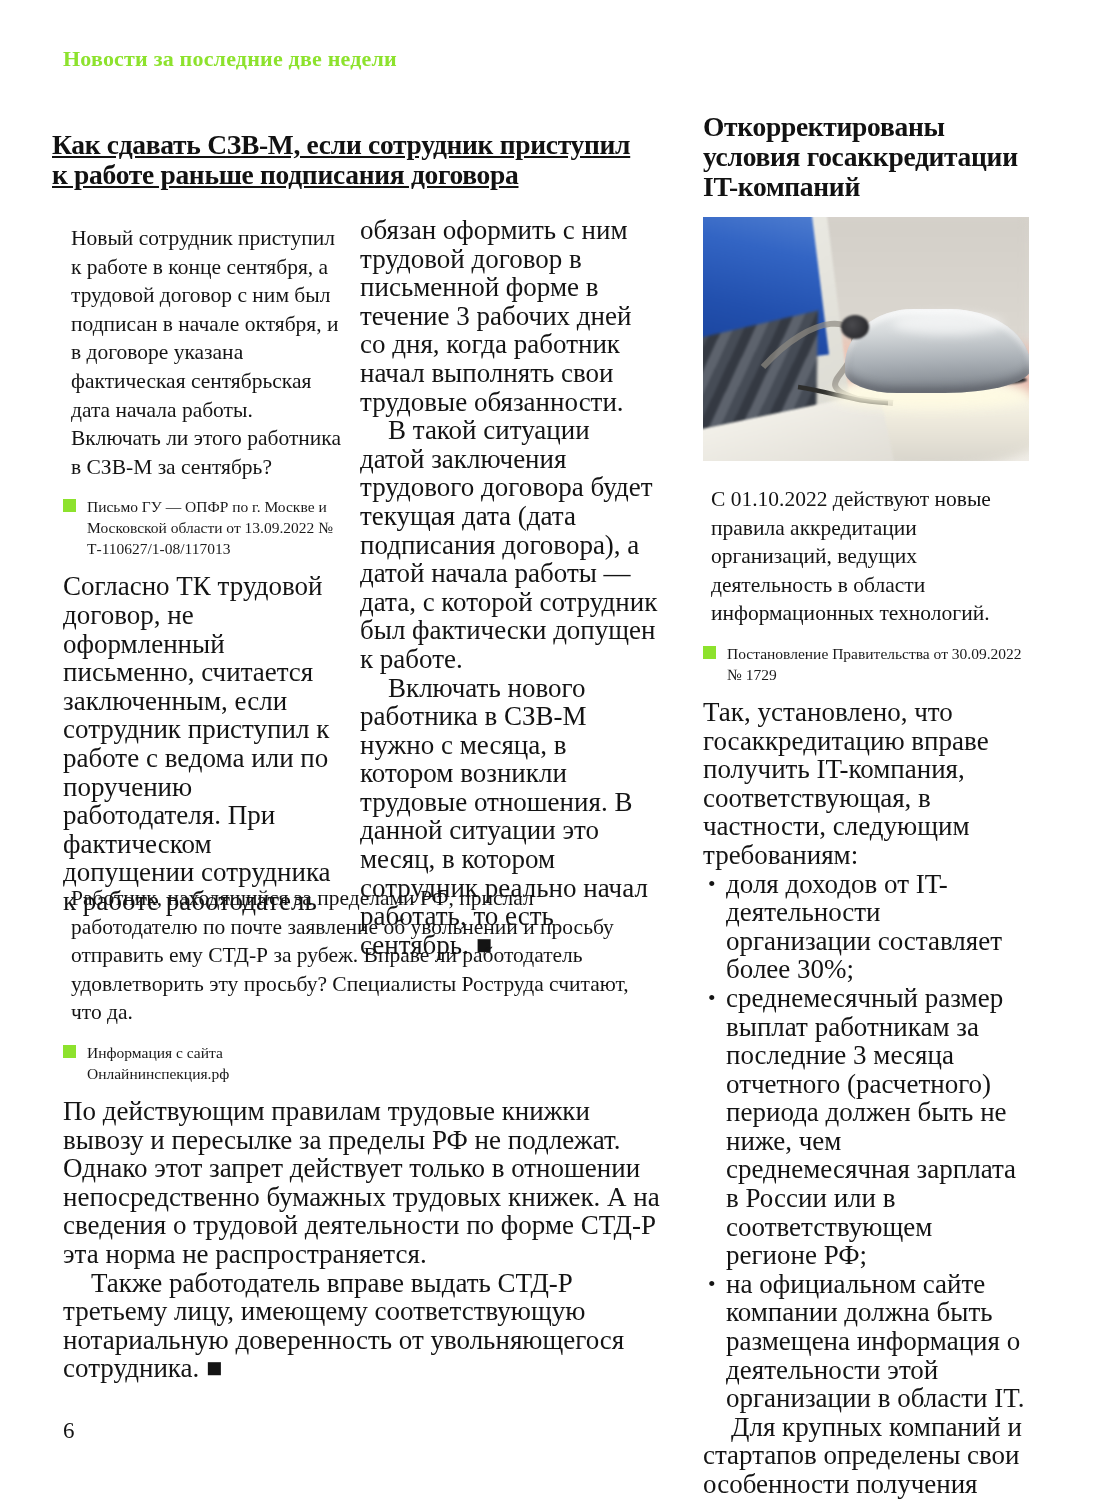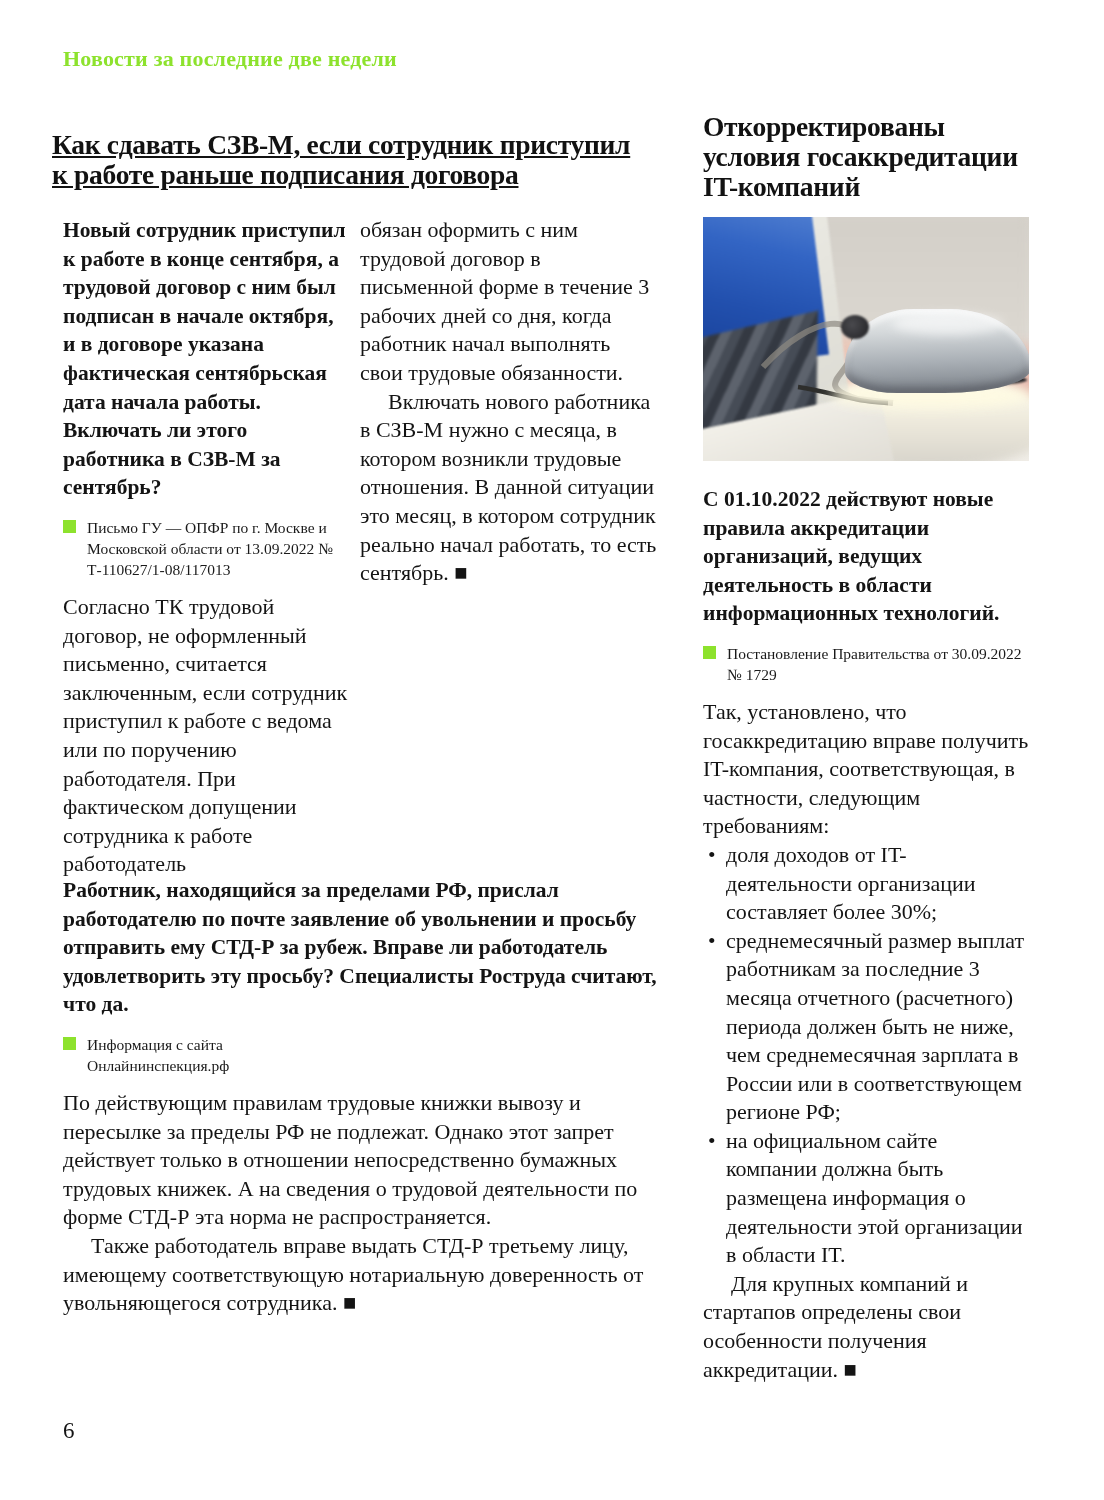--- a/index.html
+++ b/index.html
@@ -15,22 +15,22 @@
     letter-spacing:0.2px;
     font-family:Liberation Serif, serif;
   }
   .headline {
     font-weight:bold; font-size:27.5px; line-height:30px;
     letter-spacing:-0.3px; color:#121212;
   }
   #a1-title { position:absolute; left:52px; top:112px; width:600px;text-decoration:underline; }
   #a1-col1  { position:absolute; left:63px;  top:216px; width:286px; }
   #a1-col2  { position:absolute; left:360px; top:216px; width:298px; }
-  .lead { font-weight:bold; font-size:21.5px; line-height:28.6px; margin:0; }
-  .body-text { font-size:22px; line-height:28.6px; margin:0; }
+  .lead { font-weight:normal; font-size:21.5px; line-height:28.6px; margin:8px; }
+  .body-text { font-size:27px; line-height:28.6px; margin:0; }
   .indent { text-indent:28px; }
   .source {
     position:relative; padding-left:24px; margin:15px 0 13px 0;
     font-size:15.5px; line-height:21px; color:#1a1a1a;
   }
   .source .sq {
     position:absolute; left:0; top:3px; width:13px; height:13px;
     background:#8de22d;
   }
   #a2 { position:absolute; left:63px; top:876px; width:598px; }
@@ -109,20 +109,21 @@
   <p class="lead">Новый сотрудник приступил к работе в конце сентября, а трудовой договор с ним был подписан в начале октября, и в договоре указана фактическая сентябрьская дата начала работы. Включать ли этого работника в СЗВ-М за сентябрь?</p>
   <div class="source">
     <span class="sq"></span>
     <span>Письмо ГУ — ОПФР по г. Москве и Московской области от 13.09.2022 № Т-110627/1-08/117013</span>
   </div>
   <p class="body-text">Согласно ТК трудовой договор, не оформленный письменно, считается заключенным, если сотрудник приступил к работе с ведома или по поручению работодателя. При фактическом допущении сотрудника к работе работодатель</p>
 </div>
 
 <div id="a1-col2">
   <p class="body-text">обязан оформить с ним трудовой договор в письменной форме в течение 3 рабочих дней со дня, когда работник начал выполнять свои трудовые обязанности.</p>
+  <p class="body-text indent">В такой ситуации датой заключения трудового договора будет текущая дата (дата подписания договора), а датой начала работы — дата, с которой сотрудник был фактически допущен к работе.</p>
   <p class="body-text indent">Включать нового работника в СЗВ-М нужно с месяца, в котором возникли трудовые отношения. В данной ситуации это месяц, в котором сотрудник реально начал работать, то есть сентябрь. ■</p>
 </div>
 
 <div id="a2">
   <p class="lead">Работник, находящийся за пределами РФ, прислал работодателю по почте заявление об увольнении и просьбу отправить ему СТД-Р за рубеж. Вправе ли работодатель удовлетворить эту просьбу? Специалисты Роструда считают, что да.</p>
   <div class="source">
     <span class="sq"></span>
     <span>Информация с сайта Онлайнинспекция.рф</span>
   </div>
   <p class="body-text">По действующим правилам трудовые книжки вывозу и пересылке за пределы РФ не подлежат. Однако этот запрет действует только в отношении непосредственно бумажных трудовых книжек. А на сведения о трудовой деятельности по форме СТД-Р эта норма не распространяется.</p>

